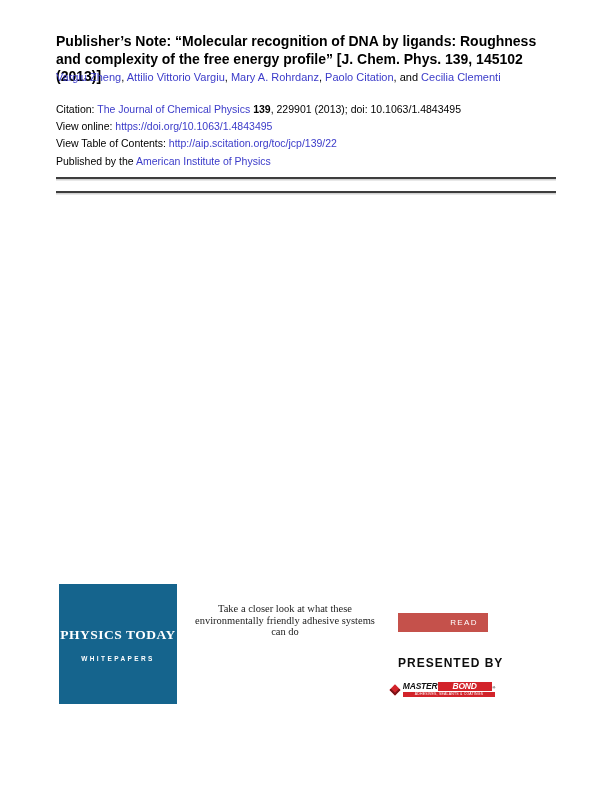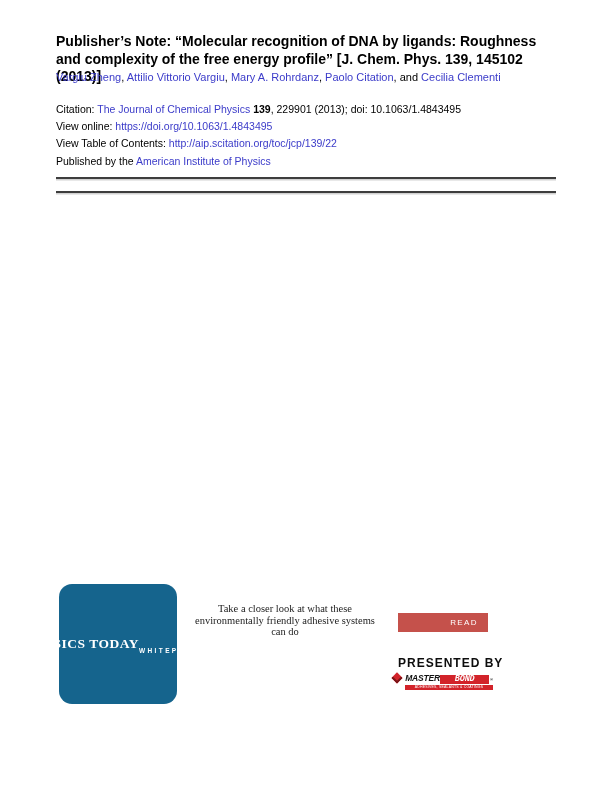--- a/index.html
+++ b/index.html
@@ -43,21 +43,21 @@
   }
   .rule1 { top: 177px; }
   .rule2 { top: 191px; }
 
   
   .ad { position: absolute; left: 0; top: 584px; width: 612px; height: 121px; }
 
   .pt-box {
     position: absolute; left: 59px; top: 0; width: 118px; height: 120px;
     background: #15648D;
-    display: flex; align-items: center; justify-content: center; border-radius: 13px;
+    display: flex; flex-direction: column; align-items: center; justify-content: center;
   }
   .pt-logo {
     color: #fff; font-family: "Liberation Serif", serif; font-weight: bold;
     font-size: 13.5px; letter-spacing: 0.5px; white-space: nowrap;
   }
   .pt-sub {
     color: #fff; font-size: 6.5px; font-weight: bold;
     letter-spacing: 2.4px; margin-top: 12px; white-space: nowrap;
   }
 
@@ -75,34 +75,34 @@
   .ad-right { position: absolute; left: 398px; top: 0; width: 90px; text-align: center; }
   .cta {
     display: block; margin-top: 29px; height: 19px; line-height: 19px;
     background: #C5514B; color: #fff;
     font-size: 8px; font-weight: normal; letter-spacing: 1.3px; padding-left: 42px;
   }
   .presented {
     margin-top: 24px; font-size: 12px; font-weight: bold;
     letter-spacing: 1px; color: #0d0d0d; white-space: nowrap;
   }
-  .mb { display: flex; justify-content: center; margin-top: 4px; }
+  .mb { display: flex; align-items: center; justify-content: center; margin-top: 12px; }
   .mb-diamond {
     width: 8px; height: 8px; background: #D2232A;
     transform: rotate(45deg); margin-right: 4px; flex: 0 0 auto;
     box-shadow: inset -2px -2px 0 #7a1518;
   }
   .mb-col { display: flex; flex-direction: column; }
   .mb-text {
     display: flex; align-items: baseline;
     font-size: 8.5px; font-weight: bold; font-style: italic;
     line-height: 9px; white-space: nowrap; color: #111;
   }
   .mb-master { color: #111; letter-spacing: -0.2px; }
-  .mb-bond { color: #fff; background: #D2232A; padding: 0 15px; letter-spacing: -0.2px; font-family: Liberation Mono, monospace; }
+  .mb-bond { color: #fff; background: #D2232A; padding: 0 15px; letter-spacing: -0.2px; }
   .mb-reg { font-size: 4px; line-height: 4px; margin-left: 0.5px; color: #111; }
   .mb-bar {
     display: block; background: #D2232A; color: #fff;
     font-size: 3.5px; line-height: 5px; margin-top: 1px;
     text-align: center; white-space: nowrap; letter-spacing: 0.2px;
   }
 </style>
 </head>
 <body>
 

